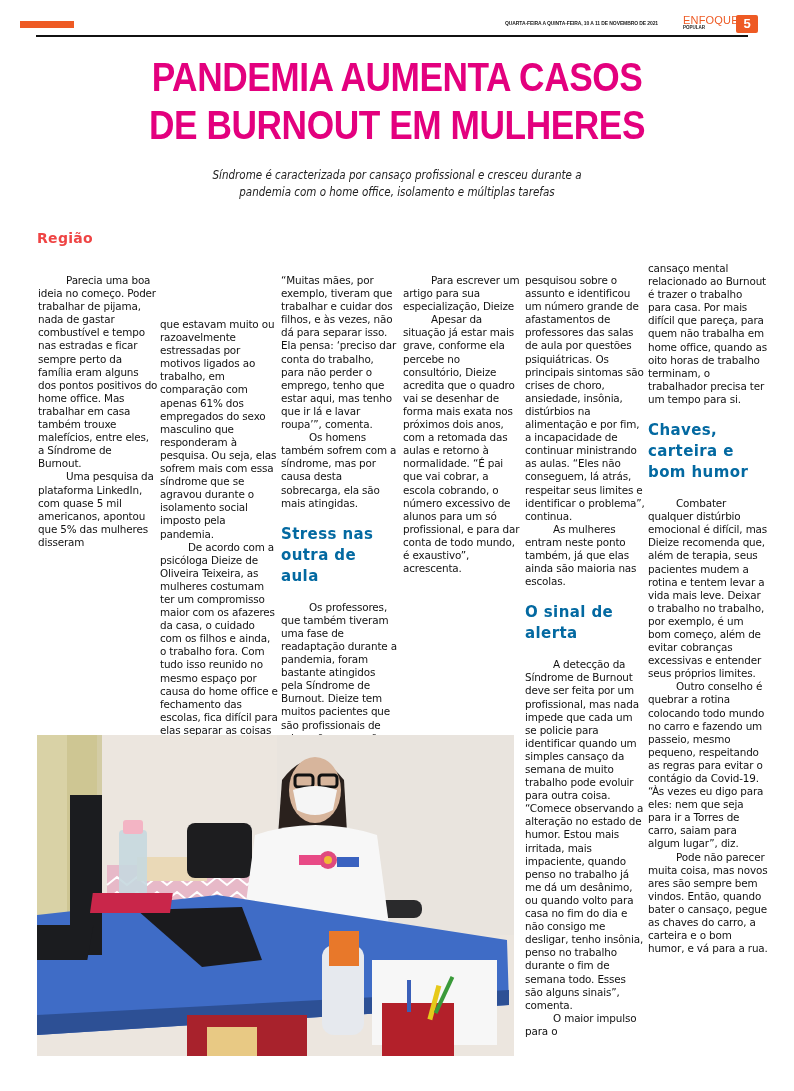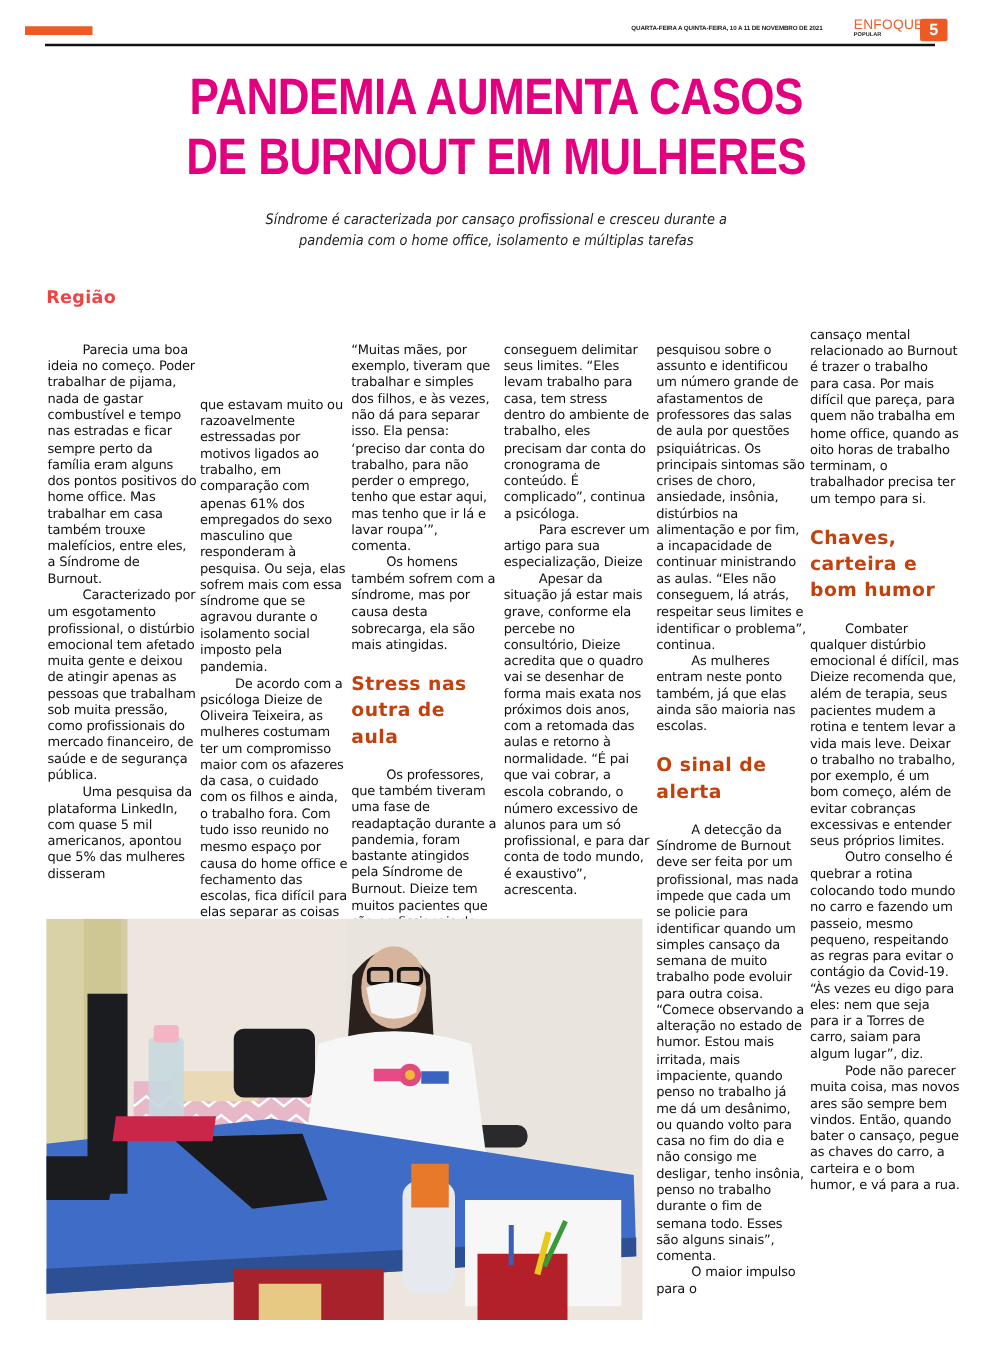--- a/index.html
+++ b/index.html
@@ -14,21 +14,21 @@
   .brand-sub { font-family: "Liberation Sans", sans-serif; font-size: 4.5px; font-weight: bold; color: #222; display:block; margin-top: 0px; }
   .page-num { position: absolute; left: 736px; top: 15px; width: 22px; height: 18px; background: #ee5a24; color: #fff; font-family: "Liberation Sans", sans-serif; font-size: 13px; font-weight: bold; text-align: center; line-height: 18px; border-radius: 2px; }
 
   .headline { position: absolute; left: 60px; top: 53px; width: 674px; text-align: center; color: #e3007e; font-family: "Liberation Sans", sans-serif; font-weight: bold; font-size: 41px; line-height: 48px; letter-spacing: -0.5px; transform: scaleX(0.86); transform-origin: center top; }
   .standfirst { position: absolute; left: 150px; top: 167px; width: 494px; text-align: center; font-family: "DejaVu Sans", sans-serif; font-style: italic; font-size: 11.5px; line-height: 17px; color: #222; transform: scaleX(0.9); transform-origin: center top; }
   .section-tag { position: absolute; left: 37px; top: 230px; font-family: "DejaVu Sans", sans-serif; font-weight: bold; font-size: 14px; color: #ef4444; letter-spacing: 0.3px; }
 
   .col { position: absolute; font-family: "DejaVu Sans", sans-serif; font-size: 10.4px; line-height: 13.1px; color: #111; letter-spacing: -0.15px; }
   .col p { margin: 0; }
   .col p.indent { text-indent: 28px; }
-  .col h2 { font-family: "DejaVu Sans", sans-serif; font-weight: bold; font-size: 15px; line-height: 21px; color: #c2410c; letter-spacing: 0.4px; margin: 14px 0 14px; }
+  .col h2 { font-family: "DejaVu Sans", sans-serif; font-weight: bold; font-size: 15px; line-height: 21px; color: #0369a1; letter-spacing: 0.4px; margin: 14px 0 14px; }
 
   .c1 { left: 38px; top: 274px; width: 120px; }
   .c2 { left: 160px; top: 274px; width: 118px; margin-top: 44px; }
   .c3 { left: 281px; top: 274px; width: 118px; }
   .c4 { left: 403px; top: 274px; width: 118px; }
   .c5 { left: 525px; top: 274px; width: 120px; }
   .c6 { left: 648px; top: 262px; width: 120px; }
 
   .photo { position: absolute; left: 37px; top: 735px; width: 477px; height: 321px; overflow: hidden; background: #f1ece6; }
 </style>
@@ -51,38 +51,36 @@
 
 <div class="standfirst">
   <span>Síndrome é caracterizada por cansaço profissional e cresceu durante a</span><br>
   <span>pandemia com o home office, isolamento e múltiplas tarefas</span>
 </div>
 
 <div class="section-tag">Região</div>
 
 <div class="col c1">
   <p class="indent">Parecia uma boa ideia no começo. Poder trabalhar de pijama, nada de gastar combustível e tempo nas estradas e ficar sempre perto da família eram alguns dos pontos positivos do home office. Mas trabalhar em casa também trouxe malefícios, entre eles, a Síndrome de Burnout.</p>
-  <p class="indent">Caracterizado por um esgotamento profissional, o distúrbio emocional tem afetado muita gente e deixou de atingir apenas as pessoas que trabalham sob muita pressão, como profissionais do mercado financeiro, de saúde e de segurança pública.</p>
   <p class="indent">Uma pesquisa da plataforma LinkedIn, com quase 5 mil americanos, apontou que 5% das mulheres disseram</p>
 </div>
 
 <div class="col c2">
   <p>que estavam muito ou razoavelmente estressadas por motivos ligados ao trabalho, em comparação com apenas 61% dos empregados do sexo masculino que responderam à pesquisa. Ou seja, elas sofrem mais com essa síndrome que se agravou durante o isolamento social imposto pela pandemia.</p>
   <p class="indent">De acordo com a psicóloga Dieize de Oliveira Teixeira, as mulheres costumam ter um compromisso maior com os afazeres da casa, o cuidado com os filhos e ainda, o trabalho fora. Com tudo isso reunido no mesmo espaço por causa do home office e fechamento das escolas, fica difícil para elas separar as coisas e evitar o cansaço excessivo.</p>
 </div>
 
 <div class="col c3">
-  <p>“Muitas mães, por exemplo, tiveram que trabalhar e simples dos filhos, e às vezes, não dá para separar isso. Ela pensa: ‘preciso dar conta do trabalho, para não perder o emprego, tenho que estar aqui, mas tenho que ir lá e lavar roupa’”, comenta.</p>
+  <p>“Muitas mães, por exemplo, tiveram que trabalhar e cuidar dos filhos, e às vezes, não dá para separar isso. Ela pensa: ‘preciso dar conta do trabalho, para não perder o emprego, tenho que estar aqui, mas tenho que ir lá e lavar roupa’”, comenta.</p>
   <p class="indent">Os homens também sofrem com a síndrome, mas por causa desta sobrecarga, ela são mais atingidas.</p>
   <h2>Stress nas outra de aula</h2>
   <p class="indent">Os professores, que também tiveram uma fase de readaptação durante a pandemia, foram bastante atingidos pela Síndrome de Burnout. Dieize tem muitos pacientes que são profissionais de educação e que não</p>
 </div>
 
 <div class="col c4">
-  <p>conseguem delimitar seus limites. “Eles levam trabalho para casa, tem stress dentro do ambiente de trabalho, eles precisam dar conta do cronograma de conteúdo. É complicado”, continua a psicóloga.</p>
   <p class="indent">Para escrever um artigo para sua especialização, Dieize</p>
   <p class="indent">Apesar da situação já estar mais grave, conforme ela percebe no consultório, Dieize acredita que o quadro vai se desenhar de forma mais exata nos próximos dois anos, com a retomada das aulas e retorno à normalidade. “É pai que vai cobrar, a escola cobrando, o número excessivo de alunos para um só profissional, e para dar conta de todo mundo, é exaustivo”, acrescenta.</p>
 </div>
 
 <div class="col c5">
   <p>pesquisou sobre o assunto e identificou um número grande de afastamentos de professores das salas de aula por questões psiquiátricas. Os principais sintomas são crises de choro, ansiedade, insônia, distúrbios na alimentação e por fim, a incapacidade de continuar ministrando as aulas. “Eles não conseguem, lá atrás, respeitar seus limites e identificar o problema”, continua.</p>
   <p class="indent">As mulheres entram neste ponto também, já que elas ainda são maioria nas escolas.</p>
   <h2>O sinal de alerta</h2>
   <p class="indent">A detecção da Síndrome de Burnout deve ser feita por um profissional, mas nada impede que cada um se policie para identificar quando um simples cansaço da semana de muito trabalho pode evoluir para outra coisa. “Comece observando a alteração no estado de humor. Estou mais irritada, mais impaciente, quando penso no trabalho já me dá um desânimo, ou quando volto para casa no fim do dia e não consigo me desligar, tenho insônia, penso no trabalho durante o fim de semana todo. Esses são alguns sinais”, comenta.</p>
   <p class="indent">O maior impulso para o</p>

